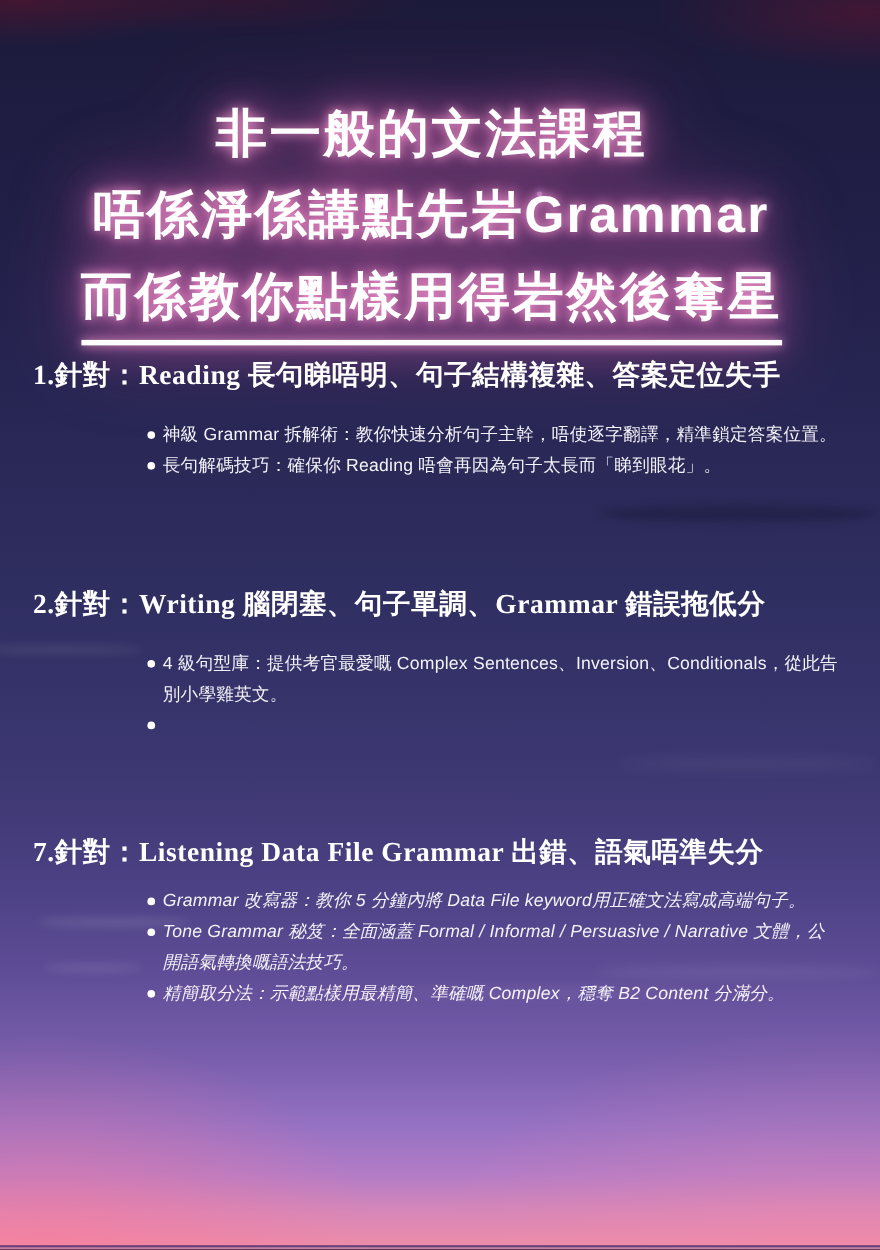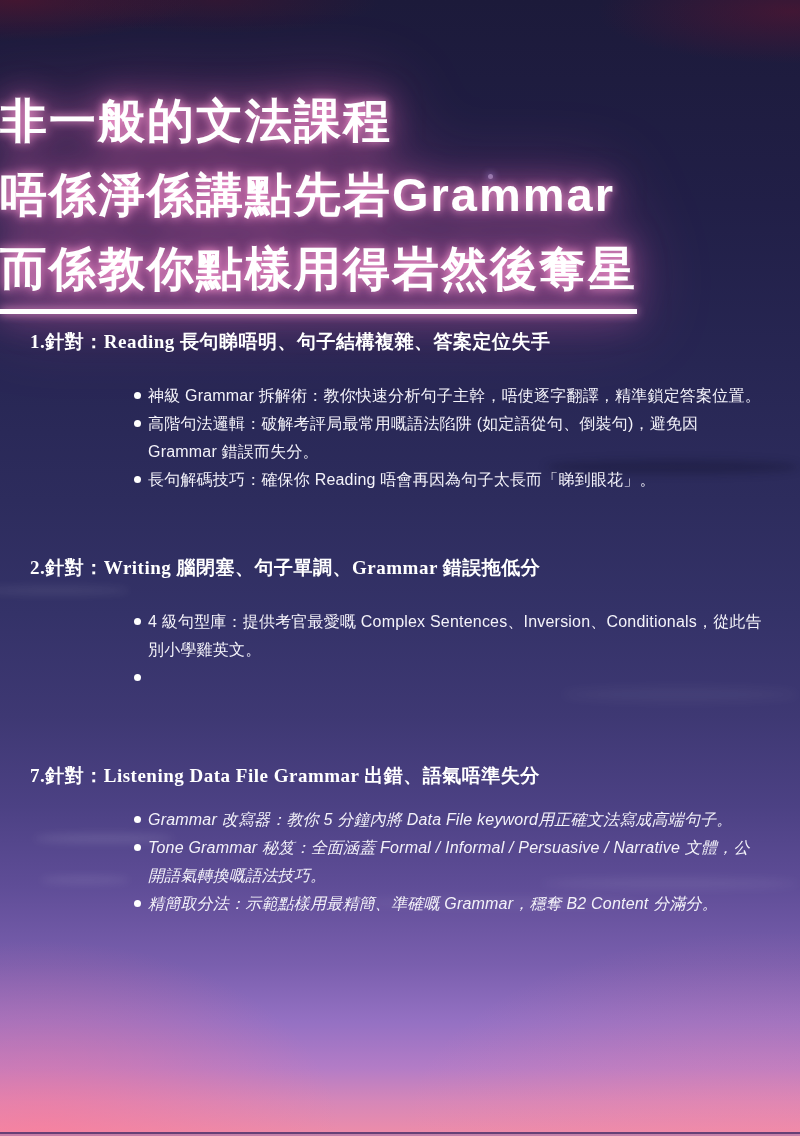--- a/index.html
+++ b/index.html
@@ -30,37 +30,37 @@
   .star {
     position:absolute; left:488px; top:174px; width:5px; height:5px; border-radius:50%;
     background:rgba(205,205,255,0.55); box-shadow:0 0 6px 2px rgba(170,170,255,0.35);
   }
   .edge-strip-dark  { position:absolute; left:0; right:0; bottom:2px; height:2px; background:rgba(78,52,108,0.85); }
   .edge-strip-light { position:absolute; left:0; right:0; bottom:0;  height:2px; background:rgba(160,120,170,0.55); }
 
   
   .title {
     position:absolute; top:84px; left:0; right:16px; margin:0;
-    text-align:left; font-size:47px; font-weight:900; line-height:74px;
+    text-align:center; font-size:47px; font-weight:900; line-height:74px;
     letter-spacing:2px;
     filter: drop-shadow(0 0 5px rgba(255,158,214,0.95))
             drop-shadow(0 0 16px rgba(255,118,198,0.60))
             drop-shadow(0 0 36px rgba(250,90,180,0.40));
   }
   .tline { display:block; white-space:nowrap; }
   .underlined { display:inline-block; border-bottom:5px solid #fff; padding-bottom:3px; }
 
   
   .sec { position:absolute; left:30px; right:26px; }
   .sec-1 { top:322px; }
-  .sec-2 { top:548px; }
+  .sec-2 { top:530px; }
   .sec-3 { top:756px; }
   .sec-heading {
     margin:0; font-family:"Liberation Serif","DejaVu Serif",serif;
-    font-weight:700; font-size:19px; line-height:40px;
+    font-weight:700; font-size:25px; line-height:40px;
     padding-left:40px; text-indent:-40px; letter-spacing:0.5px;
   }
   .bullets { margin:20px 0 0 104px; padding:0; width:630px; list-style:none;
              font-size:16px; line-height:28px; letter-spacing:0.2px; color:#f4f3fa; }
   .sec-3 .bullets { margin-top:10px;font-style:italic; }
   .bullets li { position:relative; padding-left:14px; margin:0; }
   .dot { position:absolute; left:0; top:10px; width:7px; height:7px; border-radius:50%; background:#fff; }
 </style>
 </head>
 <body>
@@ -79,37 +79,36 @@
   <h1 class="title">
     <span class="tline">非一般的文法課程</span>
     <span class="tline">唔係淨係講點先岩Grammar</span>
     <span class="tline"><span class="underlined">而係教你點樣用得岩然後奪星</span></span>
   </h1>
 
   <section class="sec sec-1">
     <h2 class="sec-heading">1.針對：Reading 長句睇唔明、句子結構複雜、答案定位失手</h2>
     <ul class="bullets">
       <li><span class="dot"></span><span>神級 Grammar 拆解術：教你快速分析句子主幹，唔使逐字翻譯，精準鎖定答案位置。</span></li>
-      <li><span class="dot"></span><span>高階句法邏輯：破解考評局最常用嘅語法陷阱 (如定語從句、倒裝句)，避免因 Grammar 錯誤而失分。</span></li>
       <li><span class="dot"></span><span>長句解碼技巧：確保你 Reading 唔會再因為句子太長而「睇到眼花」。</span></li>
     </ul>
   </section>
 
   <section class="sec sec-2">
     <h2 class="sec-heading">2.針對：Writing 腦閉塞、句子單調、Grammar 錯誤拖低分</h2>
     <ul class="bullets">
       <li><span class="dot"></span><span>4 級句型庫：提供考官最愛嘅 Complex Sentences、Inversion、Conditionals，從此告別小學雞英文。</span></li>
       <li><span class="dot"></span></li>
     </ul>
   </section>
 
   <section class="sec sec-3">
     <h2 class="sec-heading">7.針對：Listening Data File Grammar 出錯、語氣唔準失分</h2>
     <ul class="bullets">
       <li><span class="dot"></span><span>Grammar 改寫器：教你 5 分鐘內將 Data File keyword用正確文法寫成高端句子。</span></li>
       <li><span class="dot"></span><span>Tone Grammar 秘笈：全面涵蓋 Formal / Informal / Persuasive / Narrative 文體，公開語氣轉換嘅語法技巧。</span></li>
-      <li><span class="dot"></span><span>精簡取分法：示範點樣用最精簡、準確嘅 Grammar，穩奪 B2 Content 分滿分。</span></li>
+      <li><span class="dot"></span><span>精簡取分法：示範點樣用最精簡、準確嘅 Complex，穩奪 B2 Content 分滿分。</span></li>
     </ul>
   </section>
 
   <div class="edge-strip-dark"></div>
   <div class="edge-strip-light"></div>
 </div>
 
 </body></html>

